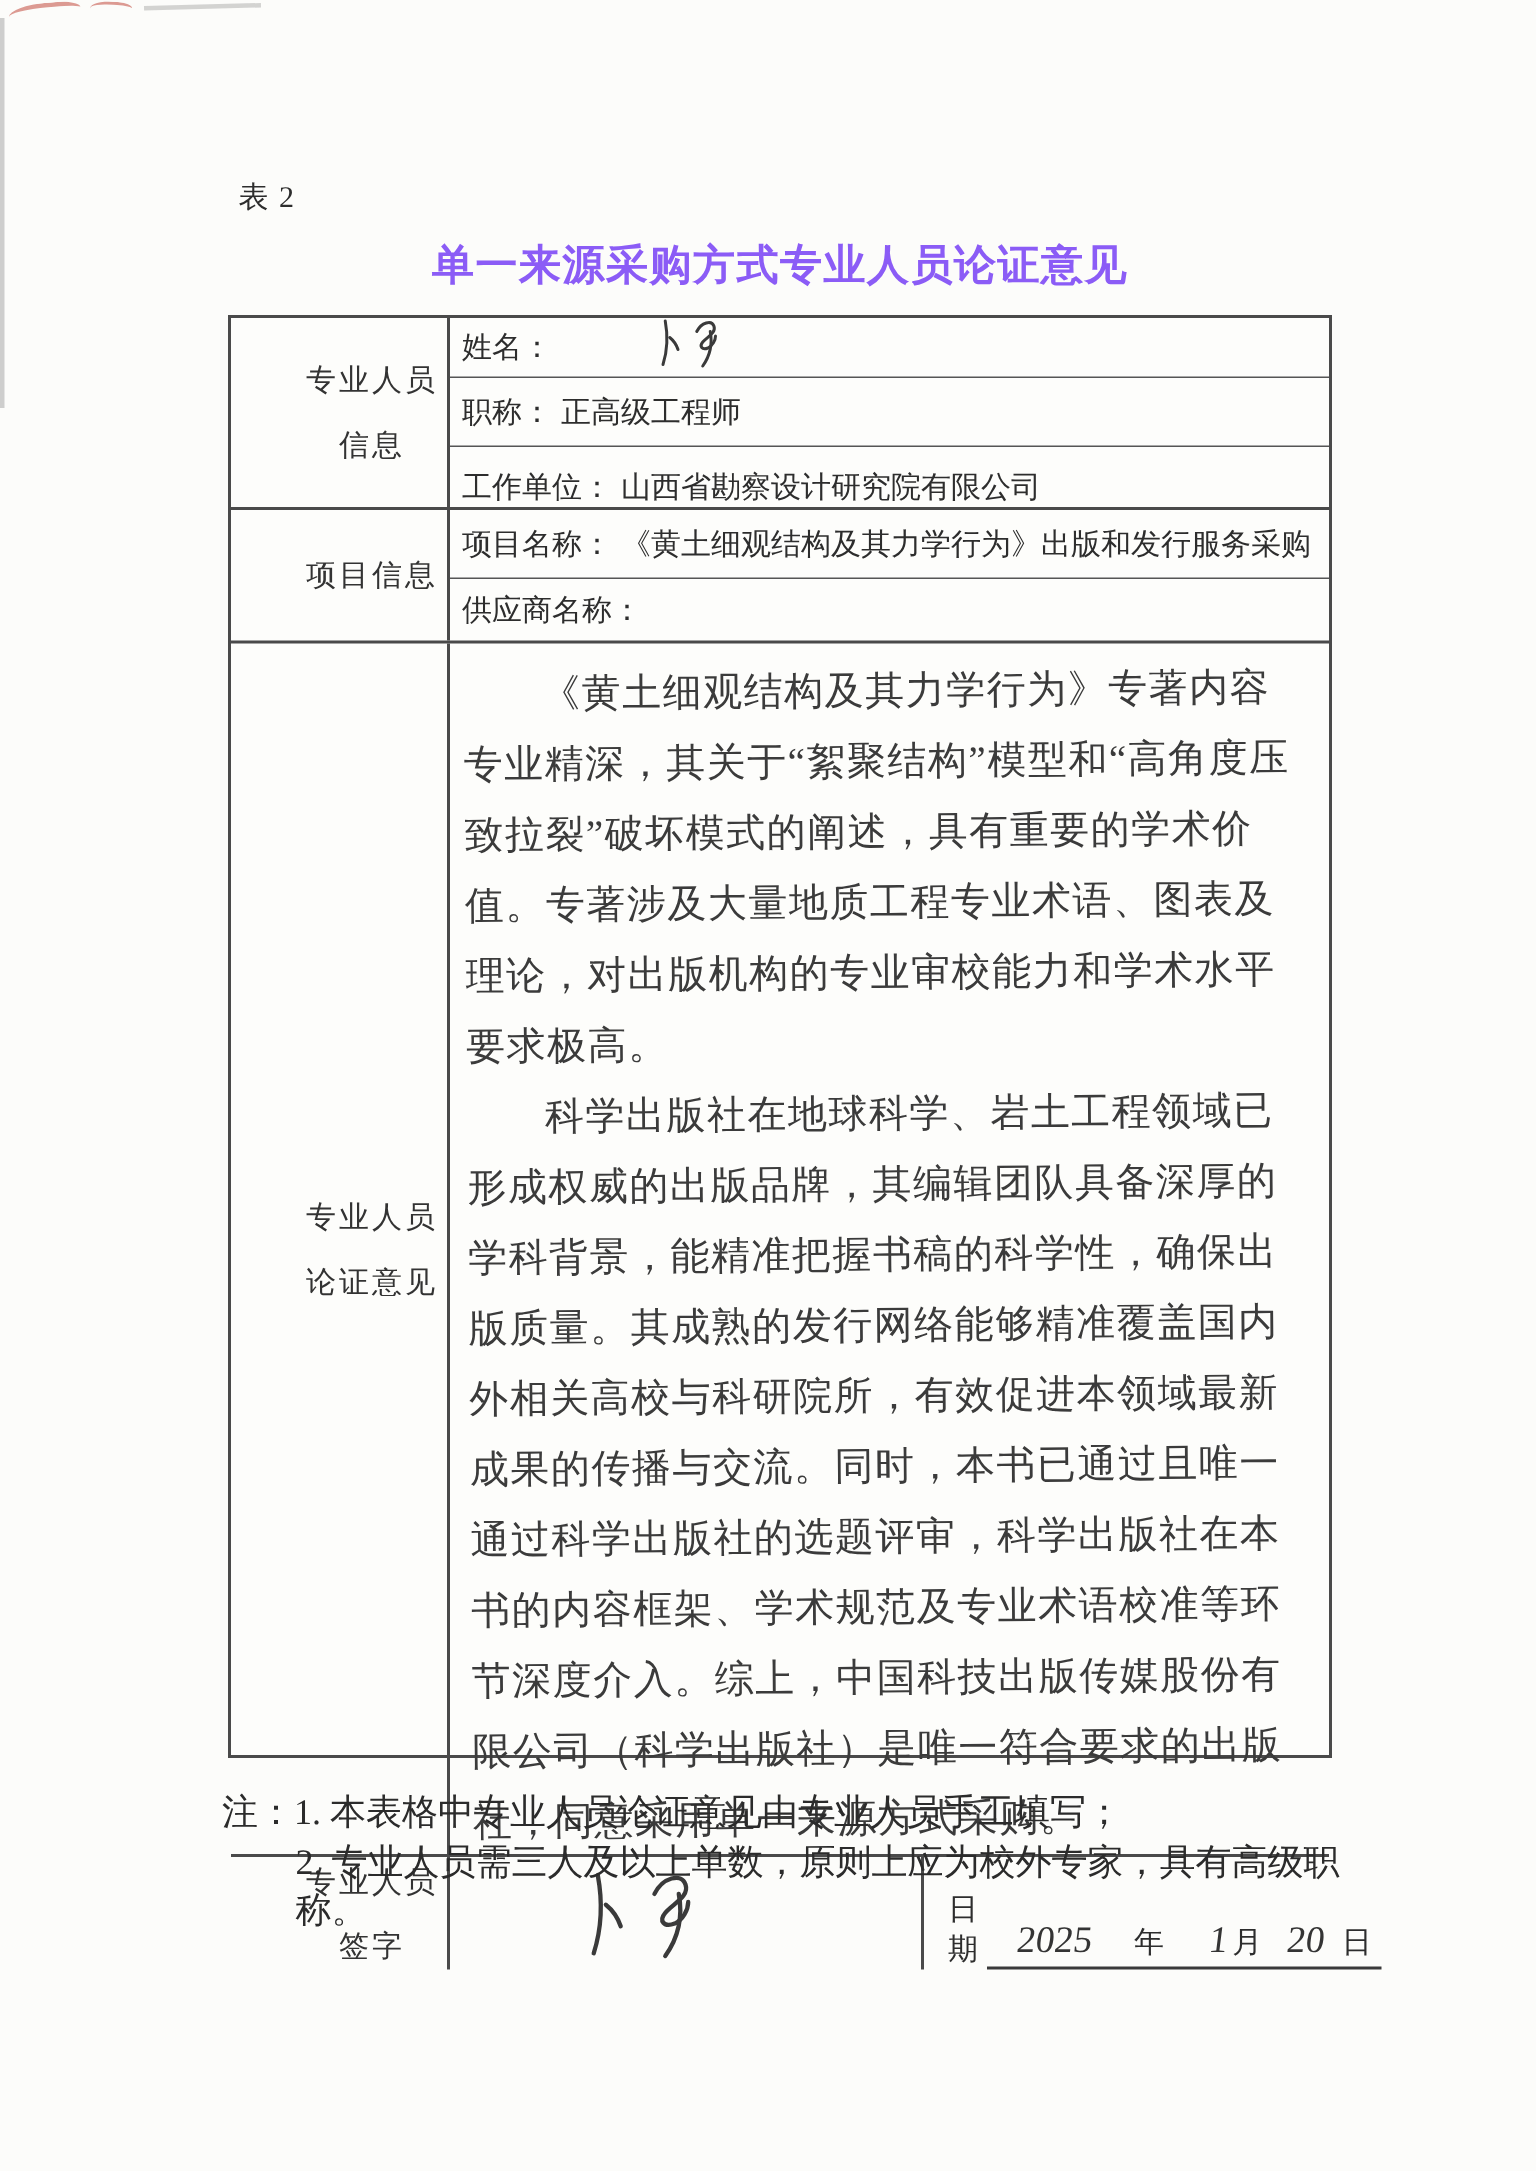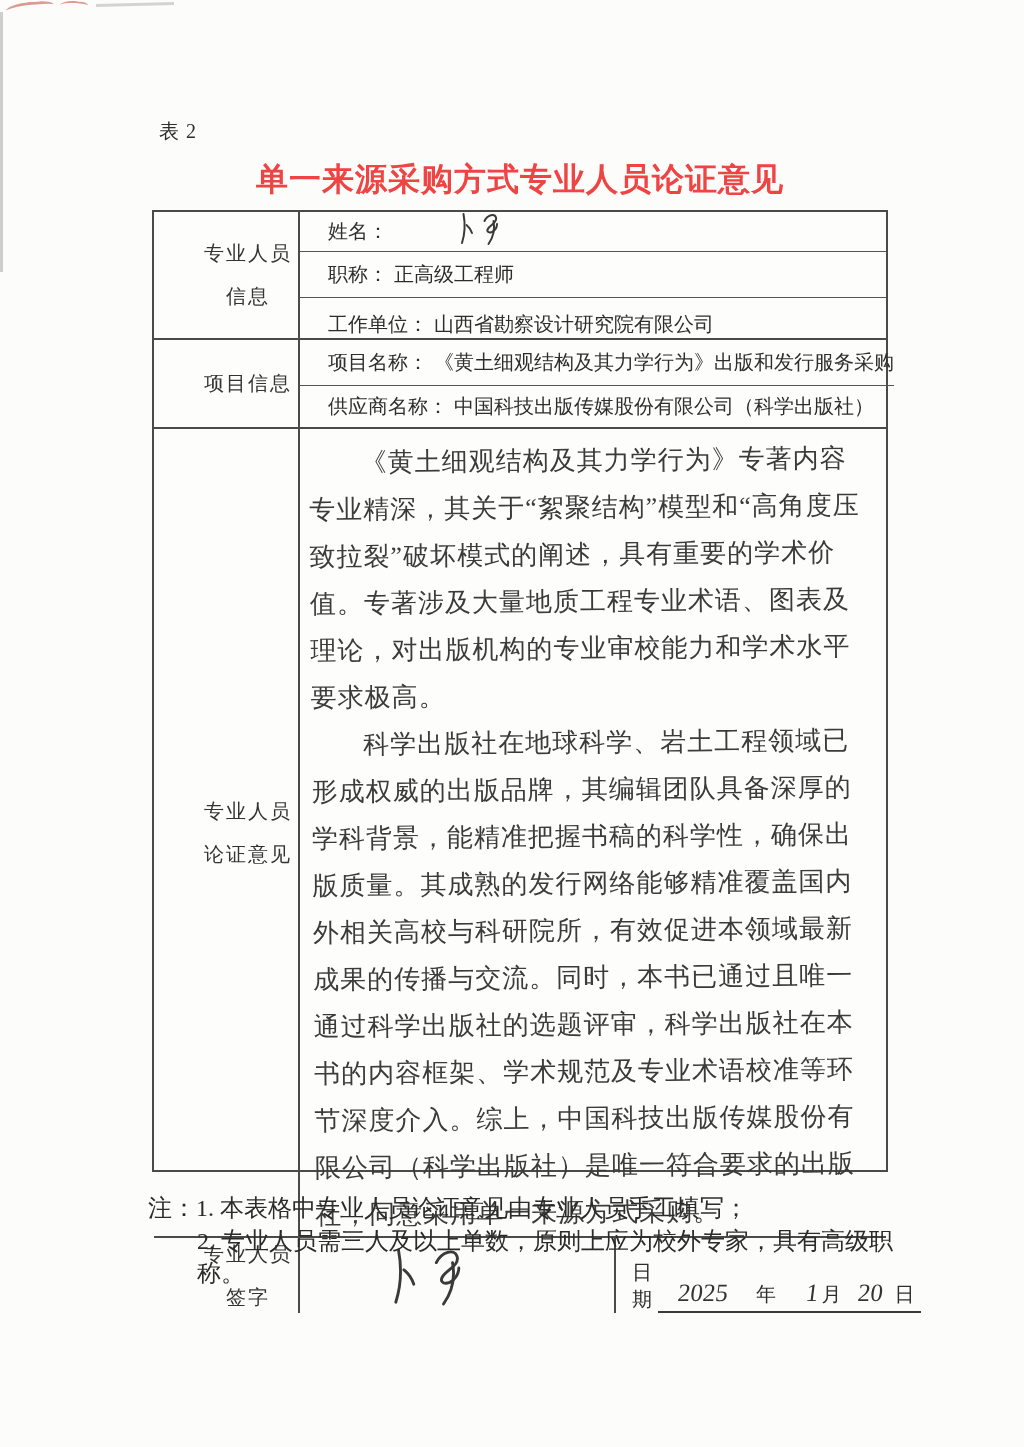--- a/index.html
+++ b/index.html
@@ -12,44 +12,44 @@
   .scan-edge { position:absolute; left:0; top:12px; width:3px; height:260px; background:rgba(150,150,150,.45); }
   .red-mark { position:absolute; border-top:3px solid rgba(193,72,60,.55); border-radius:60% 40% 50% 50%; }
   .m1 { left:6px; top:2px; width:48px; height:10px; transform:rotate(-5deg); }
   .m2 { left:60px; top:1px; width:28px; height:8px; transform:rotate(4deg); border-top-width:2px; }
   .smudge { position:absolute; left:96px; top:3px; width:78px; height:3px; background:rgba(125,125,125,.32); transform:rotate(-1.5deg); }
 
   .sheet-label { position:absolute; left:159px; top:118px; font-size:20px; letter-spacing:1px; }
   .doc-title {
     position:absolute; left:152px; top:158px; width:736px; margin:0;
     text-align:center; font-family:"Liberation Sans", sans-serif;
-    font-weight:700; font-size:32px; letter-spacing:1px; color:#ef4444;
+    font-weight:700; font-size:28px; letter-spacing:1px; color:#8b5cf6;
   }
 
   .form-table {
     position:absolute; left:152px; top:210px; width:736px; height:962px;
     border:2px solid #4a4a4a; box-sizing:border-box;
     display:flex; flex-direction:column; background:#fdfdfb;
   }
   .tgroup { display:flex; border-bottom:2px solid #4a4a4a; box-sizing:border-box; flex:0 0 auto; }
   .tgroup.g3 { flex:1 1 auto; }
   .tgroup.g4 { border-bottom:none; height:75px; }
   .head-cell {
     flex:0 0 146px; width:146px; border-right:2px solid #4a4a4a; box-sizing:border-box;
     display:flex; flex-direction:column; align-items:center; justify-content:center;
     gap:16px; font-size:20px; letter-spacing:2px; color:#333;padding-left:44px;
   }
   .rows { flex:1; display:flex; flex-direction:column; }
   .frow {
-    display:flex; align-items:center; padding-left:28px;
+    display:flex; align-items:center; padding-left:8px;
     border-bottom:1.5px solid #555; box-sizing:border-box; font-size:20px;
   }
   .frow:last-child { border-bottom:none; }
   .r-name { height:40px; } .r-title { height:46px; } .r-unit { height:40px;align-items:flex-end; }
-  .r-proj { height:46px; } .r-supp { height:41px; }
+  .r-proj { height:46px; } .r-supp { height:41px;gap:35px; }
   .flabel, .fvalue { white-space:nowrap; }
   .fvalue { margin-left:6px; }
 
   .opinion-cell { flex:1; padding:8px 12px 0 12px; overflow:hidden; }
   .hw-wrap { transform:rotate(-0.5deg); }
   .hw {
     font-family:cursive; margin:0; text-indent:2em;
     font-size:26px; line-height:47px; color:#3b3b3b; letter-spacing:1px;
   }
 
@@ -118,21 +118,20 @@
       <div class="head-cell">
         <span>项目信息</span>
       </div>
       <div class="rows">
         <div class="frow r-proj">
           <span class="flabel">项目名称：</span>
           <span class="fvalue">《黄土细观结构及其力学行为》出版和发行服务采购</span>
         </div>
         <div class="frow r-supp">
           <span class="flabel">供应商名称：</span>
-          <span class="fvalue">中国科技出版传媒股份有限公司（科学出版社）</span>
         </div>
       </div>
     </div>
 
     <div class="tgroup g3">
       <div class="head-cell">
         <span>专业人员</span>
         <span>论证意见</span>
       </div>
       <div class="opinion-cell">

